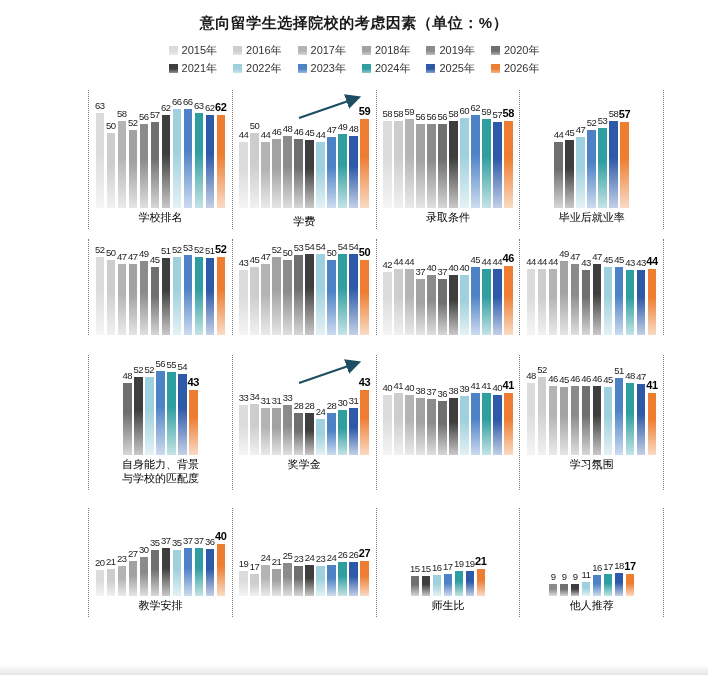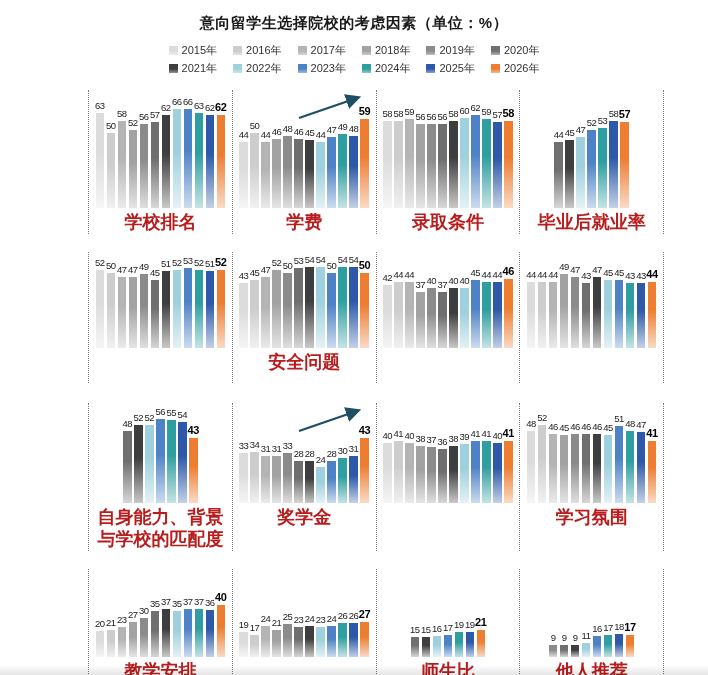--- a/index.html
+++ b/index.html
@@ -5,32 +5,32 @@
   html,body{margin:0;padding:0;background:#fff;}
   body{width:708px;height:675px;overflow:hidden;font-family:"Liberation Sans","DejaVu Sans",sans-serif;position:relative;}
   .page-title{margin:0;padding-top:14px;text-align:center;font-size:15px;font-weight:bold;color:#1a1a1a;letter-spacing:0.5px;}
   .legend{margin-top:10px;display:flex;flex-direction:column;align-items:center;gap:3px;}
   .legend-row{display:flex;justify-content:center;gap:16px;}
   .legend-item{display:flex;align-items:center;gap:4px;}
   .legend-swatch{width:9px;height:9px;display:inline-block;}
   .legend-label{font-size:11px;color:#333;}
   .grid{margin:14px 0 0 88px;width:576px;}
   .row{display:flex;}
-  .row1{margin-bottom:18px;}
+  .row1{margin-bottom:10px;}
   .row2{margin-bottom:20px;}
   .row3{margin-bottom:18px;}
   .cell{flex:1 1 0;border-left:1px dotted #777;position:relative;padding:0 1px;}
   .cell:last-child{border-right:1px dotted #777;}
   .plot{display:flex;align-items:flex-end;justify-content:center;position:relative;}
   .bcol{display:flex;flex-direction:column;align-items:center;justify-content:flex-end;width:11px;}
   .blabel{font-size:9.5px;letter-spacing:-0.4px;line-height:1.15;white-space:nowrap;color:#222;margin-bottom:1px;z-index:2;}
   .blabel.last{font-size:11px;font-weight:bold;color:#000;letter-spacing:-0.2px;}
   .bar{width:8.5px;}
   .caption{display:flex;flex-direction:column;justify-content:flex-start;align-items:center;text-align:center;
-           font-size:18px;font-weight:bold;color:#b91c1c;line-height:1.25;padding-top:3px;}
+           font-size:11px;font-weight:normal;color:#000000;line-height:1.25;padding-top:3px;}
   .trend-arrow{position:absolute;right:8px;top:2px;z-index:3;}
   .bottom-shade{position:absolute;left:0;bottom:0;width:708px;height:10px;
                 background:linear-gradient(to bottom,rgba(0,0,0,0),rgba(0,0,0,0.10));}
 </style>
 </head>
 <body>
 
 <h1 class="page-title">意向留学生选择院校的考虑因素（单位：%）</h1>
 
 <div class="legend">
@@ -396,23 +396,20 @@
           </div>
           <div class="bcol">
             <span class="blabel">54</span>
             <div class="bar" style="height: 81px; background: linear-gradient(rgb(45, 89, 168) 0%, rgb(45, 89, 168) 42%, rgb(196, 209, 231) 100%);"></div>
           </div>
           <div class="bcol">
             <span class="blabel last">50</span>
             <div class="bar" style="height: 75px; background: linear-gradient(rgb(237, 125, 49) 0%, rgb(237, 125, 49) 42%, rgb(250, 219, 197) 100%);"></div>
           </div>
         </div>
-        <div class="caption" style="min-height: 32px;">
-          <div>安全问题</div>
-        </div>
       </div>
       <div class="cell">
         <div class="plot" style="height: 96px;">
           <div class="bcol">
             <span class="blabel">42</span>
             <div class="bar" style="height: 63px; background: linear-gradient(rgb(220, 220, 220) 0%, rgb(220, 220, 220) 42%, rgb(245, 245, 245) 100%);"></div>
           </div>
           <div class="bcol">
             <span class="blabel">44</span>
             <div class="bar" style="height: 66px; background: linear-gradient(rgb(205, 205, 205) 0%, rgb(205, 205, 205) 42%, rgb(241, 241, 241) 100%);"></div>

